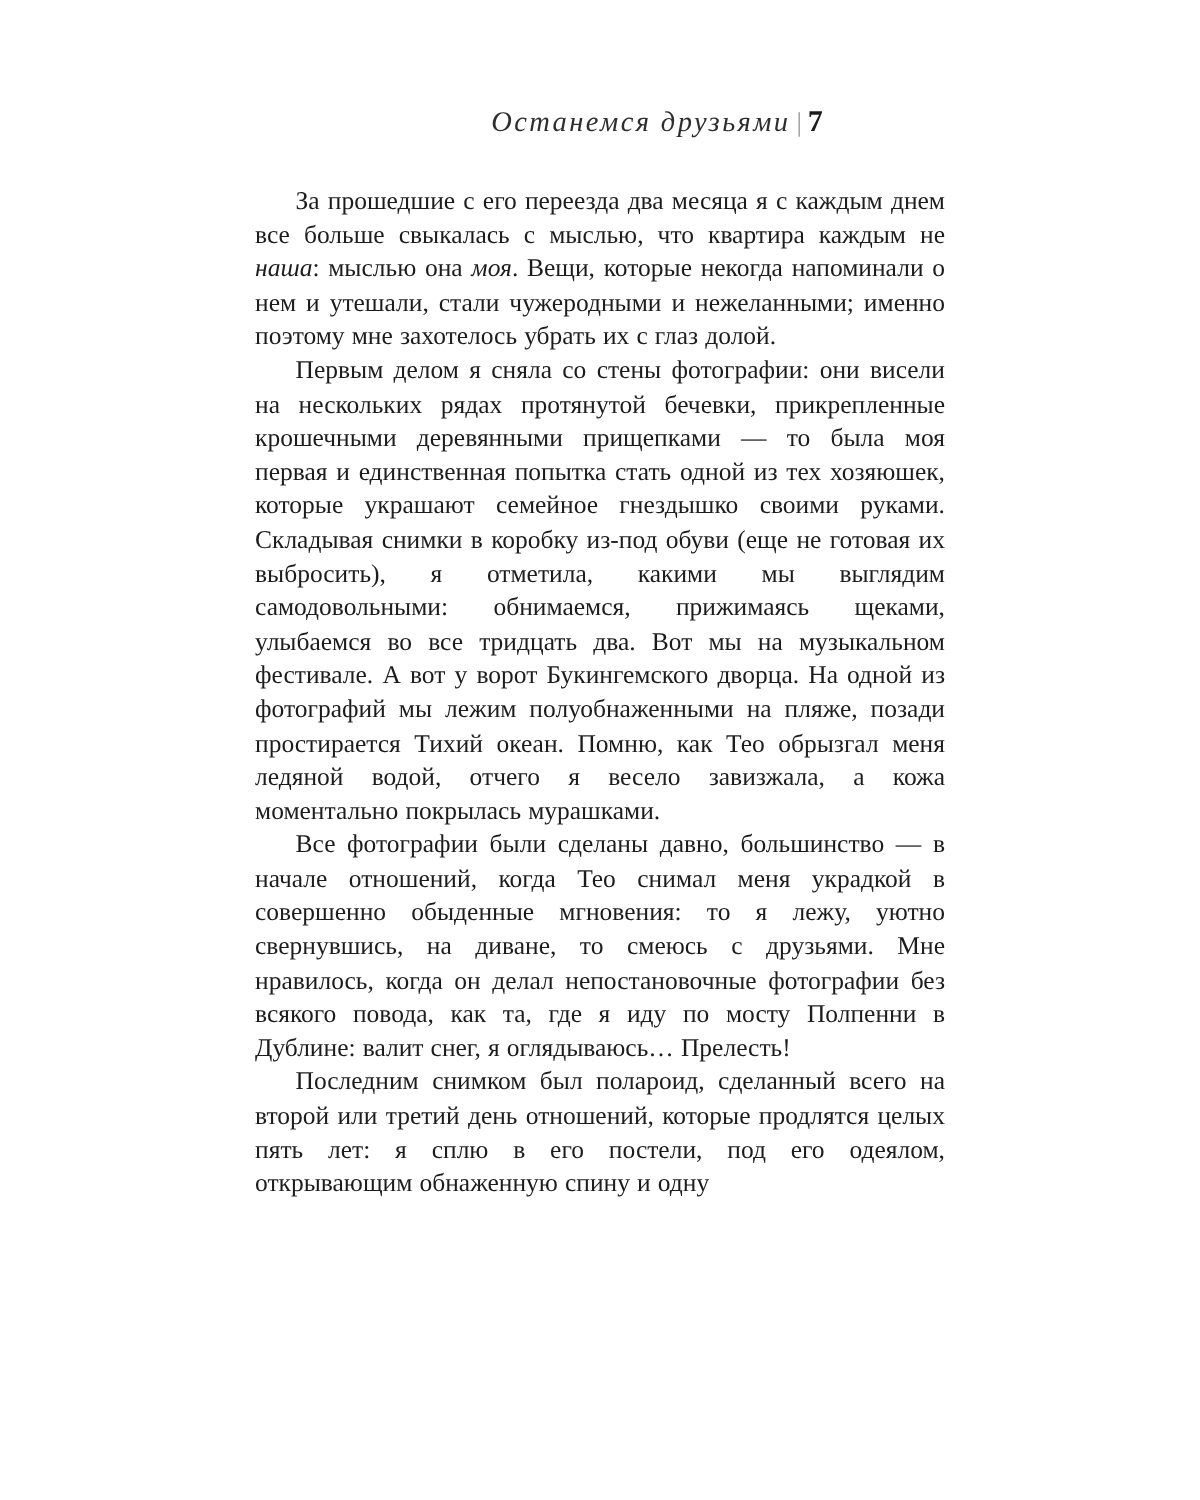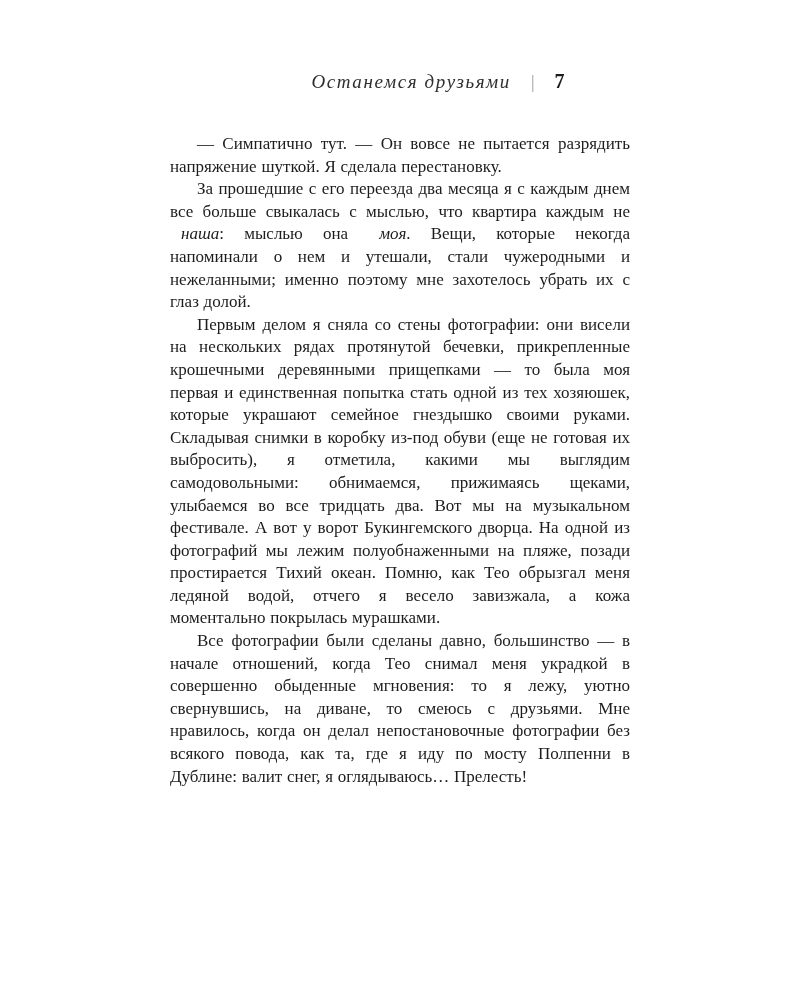--- a/index.html
+++ b/index.html
@@ -14,23 +14,23 @@
     height: 1000px;
     background: #ffffff;
     padding: 70px 170px 40px 170px;
     overflow: hidden;
     color: #1c1c1c;
   }
   .running-header {
     display: flex;
     align-items: baseline;
     justify-content: center;
-    gap: 20px;
+    gap: 4px;
     transform: translateX(38px);
-    margin-bottom: 40px;
+    margin-bottom: 30px;
     white-space: nowrap;
   }
   .header-title {
     font-style: italic;
     font-size: 19px;
     letter-spacing: 1.6px;
     color: #2e2e2e;
   }
   .header-divider {
     color: #9a9a9a;
@@ -43,33 +43,33 @@
   }
   .body-text p {
     font-size: 17px;
     line-height: 22.6px;
     text-align: justify;
     text-indent: 27px;
     hyphens: auto;
     -webkit-hyphens: auto;
     word-spacing: 0.5px;
   }
-  .body-text em { font-style: italic; margin-left: 11px; }
+  .body-text em { font-style: italic; }
 </style>
 </head>
 <body>
 
 <div class="page">
 
   <div class="running-header">
     <span class="header-title">Останемся друзьями</span>
     <span class="header-divider">|</span>
     <span class="header-page">7</span>
   </div>
 
   <div class="body-text">
-      <p><span>— Симпатично тут. — Он вовсе не пытается разрядить напряжение шуткой. Я сделала перестановку.</span></p>
       <p><span>За прошедшие с его переезда два месяца я с каждым днем все больше свыкалась с мыслью, что квартира каждым не </span><em>наша</em><span>: мыслью она </span><em>моя</em><span>. Вещи, которые некогда напоминали о нем и утешали, стали чужеродными и нежеланными; именно поэтому мне захотелось убрать их с глаз долой.</span></p>
       <p><span>Первым делом я сняла со стены фотографии: они висели на нескольких рядах протянутой бечевки, прикрепленные крошечными деревянными прищепками — то была моя первая и единственная попытка стать одной из тех хозяюшек, которые украшают семейное гнездышко своими руками. Складывая снимки в коробку из-под обуви (еще не готовая их выбросить), я отметила, какими мы выглядим самодовольными: обнимаемся, прижимаясь щеками, улыбаемся во все тридцать два. Вот мы на музыкальном фестивале. А вот у ворот Букингемского дворца. На одной из фотографий мы лежим полуобнаженными на пляже, позади простирается Тихий океан. Помню, как Тео обрызгал меня ледяной водой, отчего я весело завизжала, а кожа моментально покрылась мурашками.</span></p>
       <p><span>Все фотографии были сделаны давно, большинство — в начале отношений, когда Тео снимал меня украдкой в совершенно обыденные мгновения: то я лежу, уютно свернувшись, на диване, то смеюсь с друзьями. Мне нравилось, когда он делал непостановочные фотографии без всякого повода, как та, где я иду по мосту Полпенни в Дублине: валит снег, я оглядываюсь… Прелесть!</span></p>
+      <p><span>Последним снимком был полароид, сделанный всего на второй или третий день отношений, которые продлятся целых пять лет: я сплю в его постели, под его одеялом, открывающим обнаженную спину и одну</span></p>
     </div>
 
 </div>
 
 </body></html>

